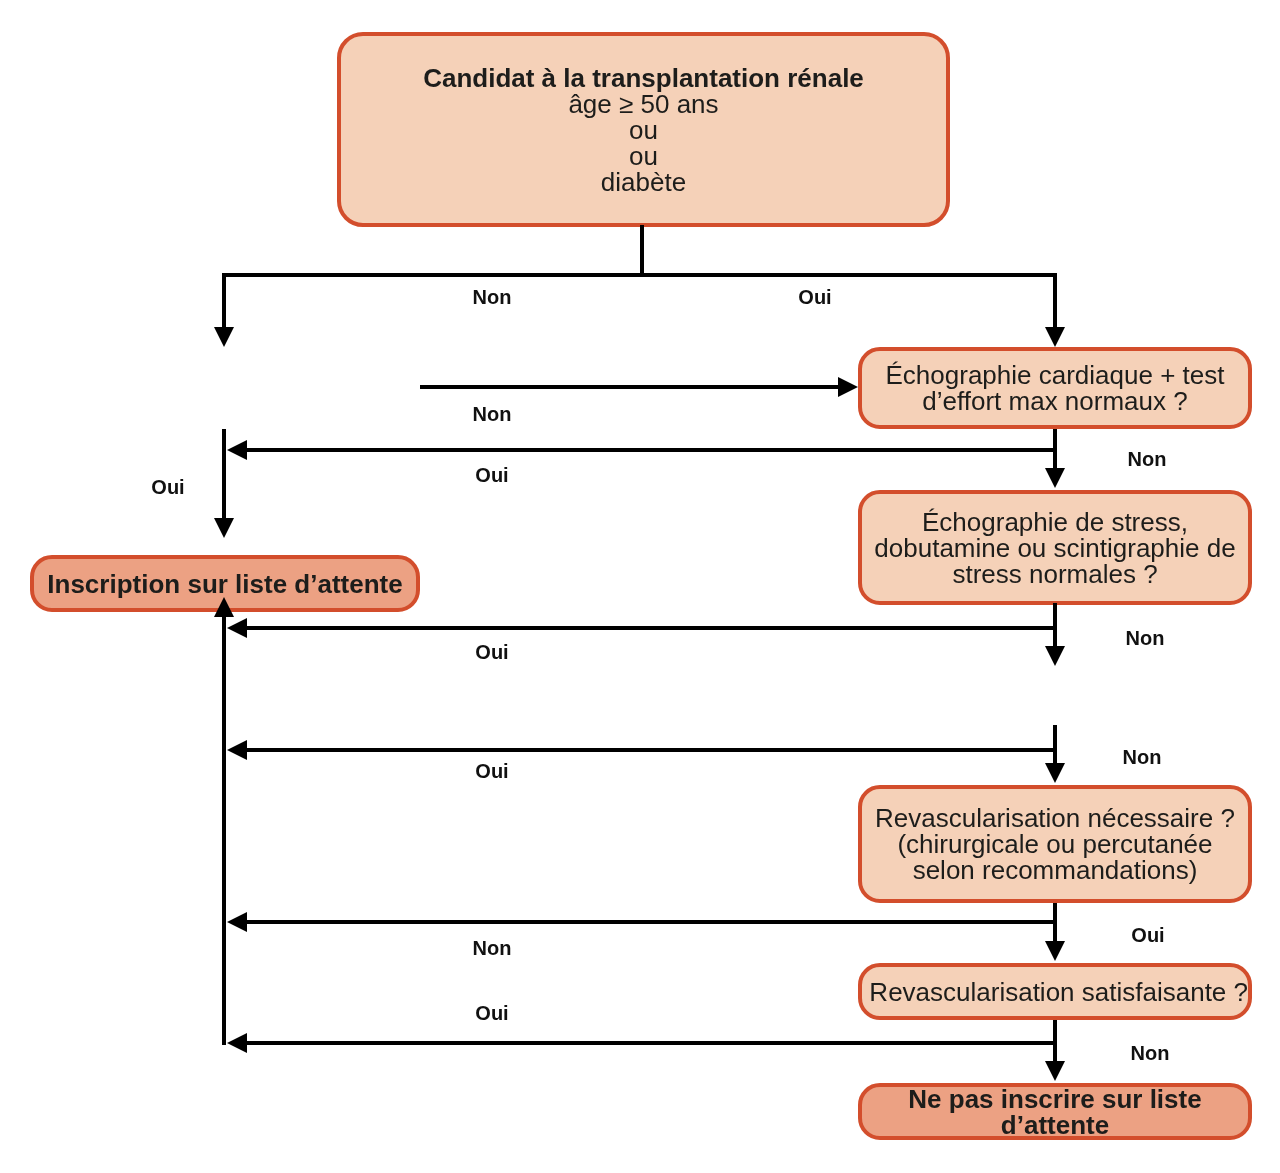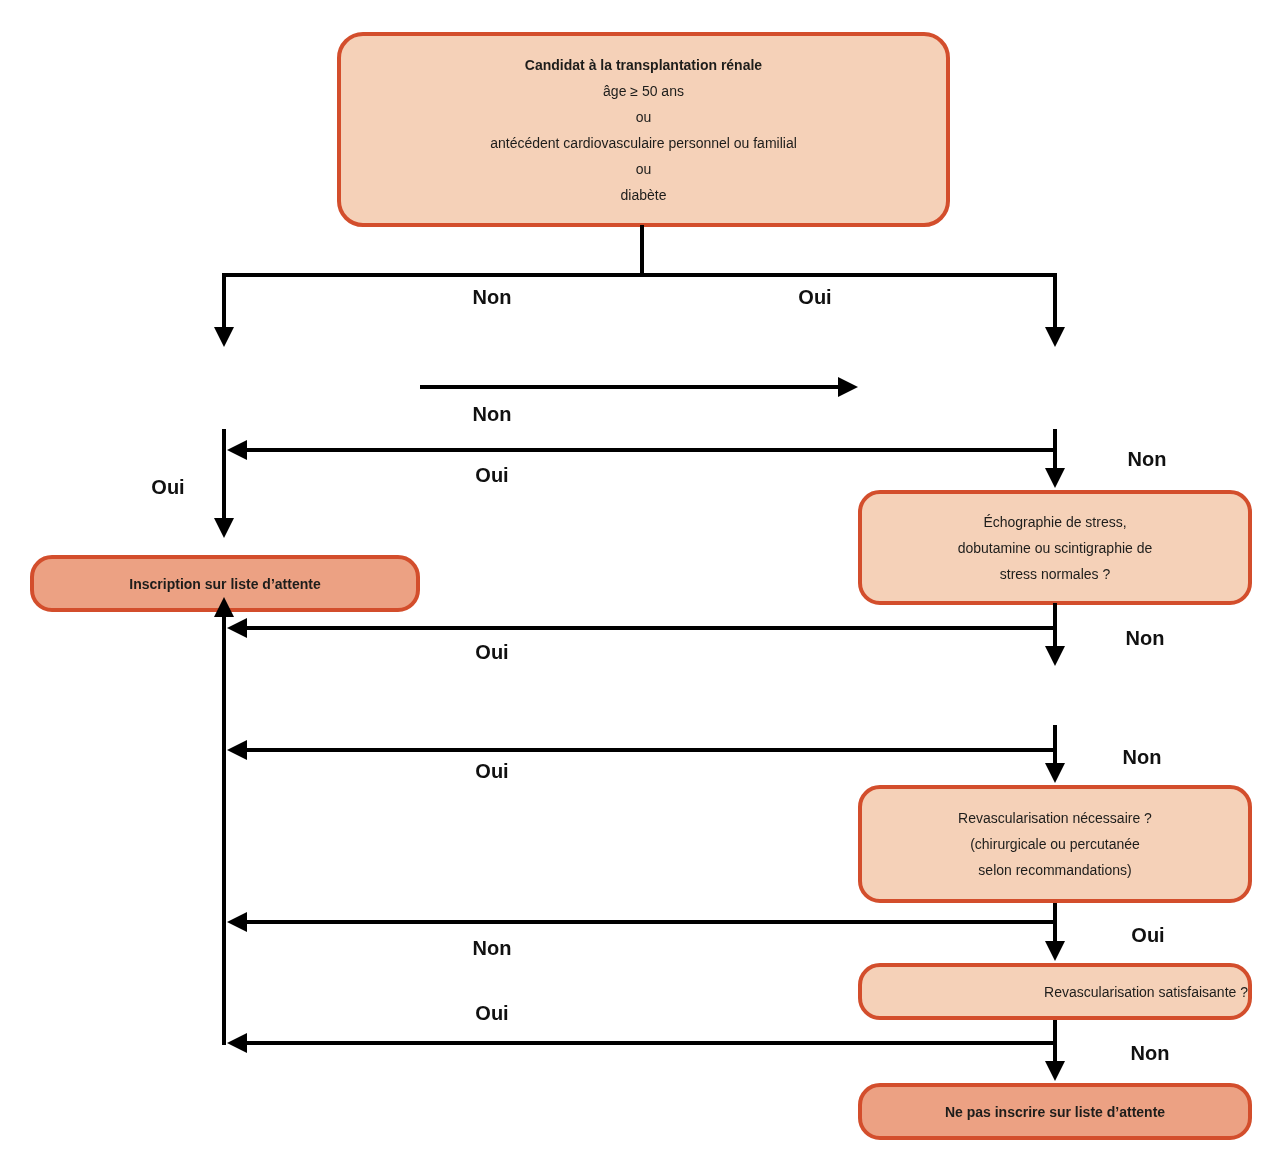--- a/index.html
+++ b/index.html
@@ -10,21 +10,21 @@
     box-sizing:border-box;
     border:4px solid #d34e2c;
     border-radius:22px;
     background:#f5d1b8;
     color:#1d1d1b;
     display:flex;
     flex-direction:column;
     align-items:center;
     justify-content:center;
     text-align:center;
-    font-size:14px;
+    font-size:26px;
     line-height:26px;
   }
   .box.dark{background:#eca183;font-weight:bold;}
   .box .bold{font-weight:bold;}
   .line{position:absolute;background:#000;}
   .elabel{
     position:absolute;
     transform:translate(-50%,-50%);
     font-size:20px;
     font-weight:bold;
@@ -39,26 +39,29 @@
 </style>
 </head>
 <body>
 
 <div class="canvas">
 
   <div class="box" style="left:337px;top:32px;width:613px;height:195px;border-radius:26px;">
     <span class="bold">Candidat à la transplantation rénale</span>
     <span>âge ≥ 50 ans</span>
     <span>ou</span>
-    <span>antécédent cardiovasculaire personnel ou familial</span>
     <span>ou</span>
     <span>diabète</span>
   </div>
 
 
+  <div class="box" style="left:858px;top:347px;width:394px;height:82px;">
+    <span>Échographie cardiaque + test</span>
+    <span>d’effort max normaux ?</span>
+  </div>
 
   <div class="box dark" style="left:30px;top:555px;width:390px;height:57px;">
     <span>Inscription sur liste d’attente</span>
   </div>
 
   <div class="box" style="left:858px;top:490px;width:394px;height:115px;">
     <span>Échographie de stress,</span>
     <span>dobutamine ou scintigraphie de</span>
     <span>stress normales ?</span>
   </div>

